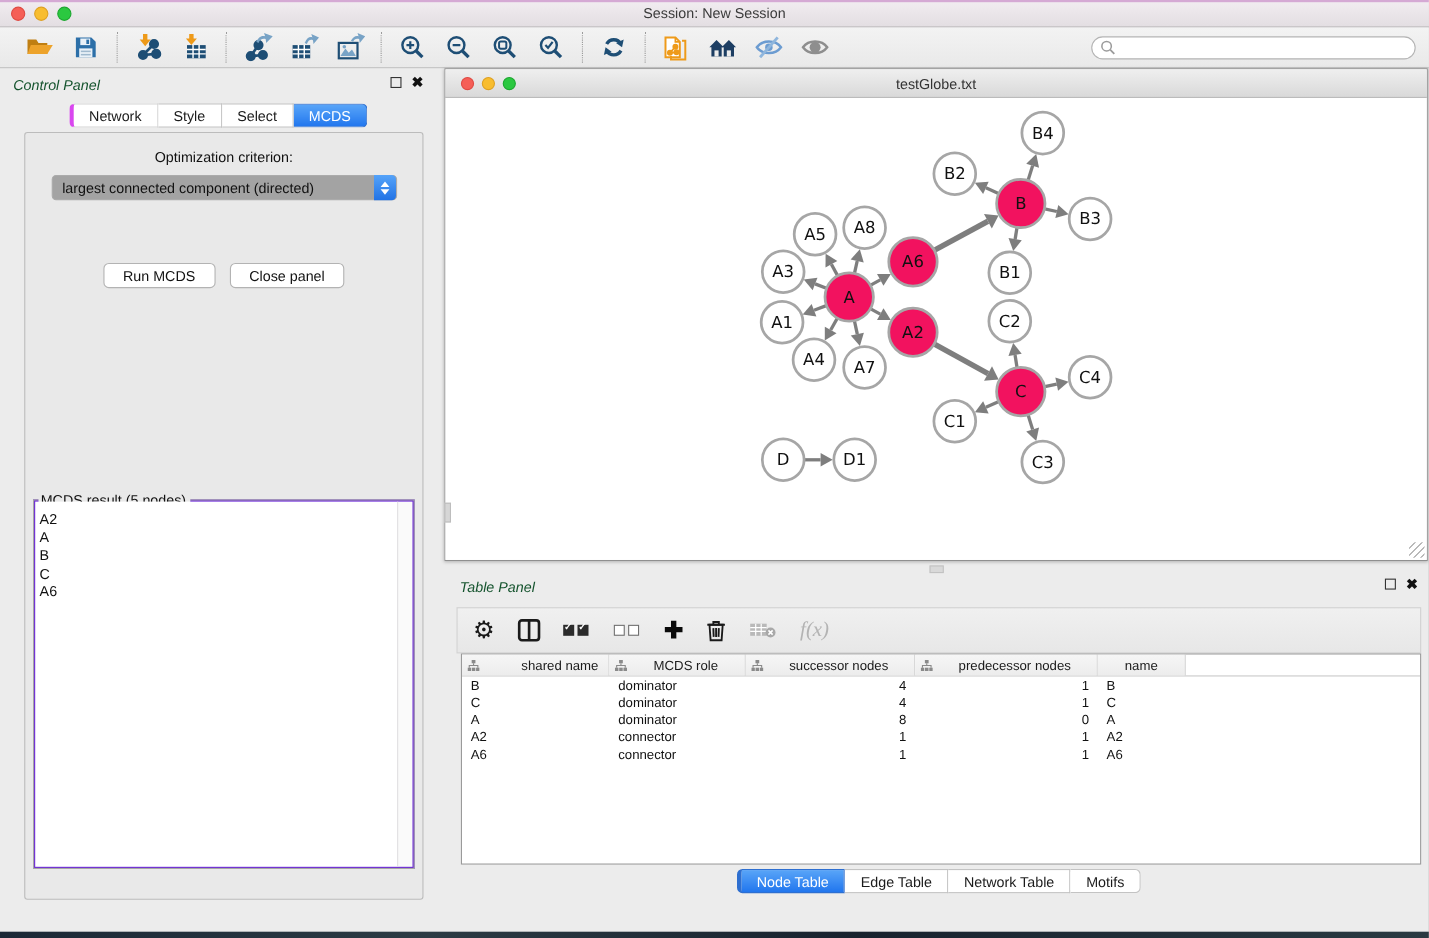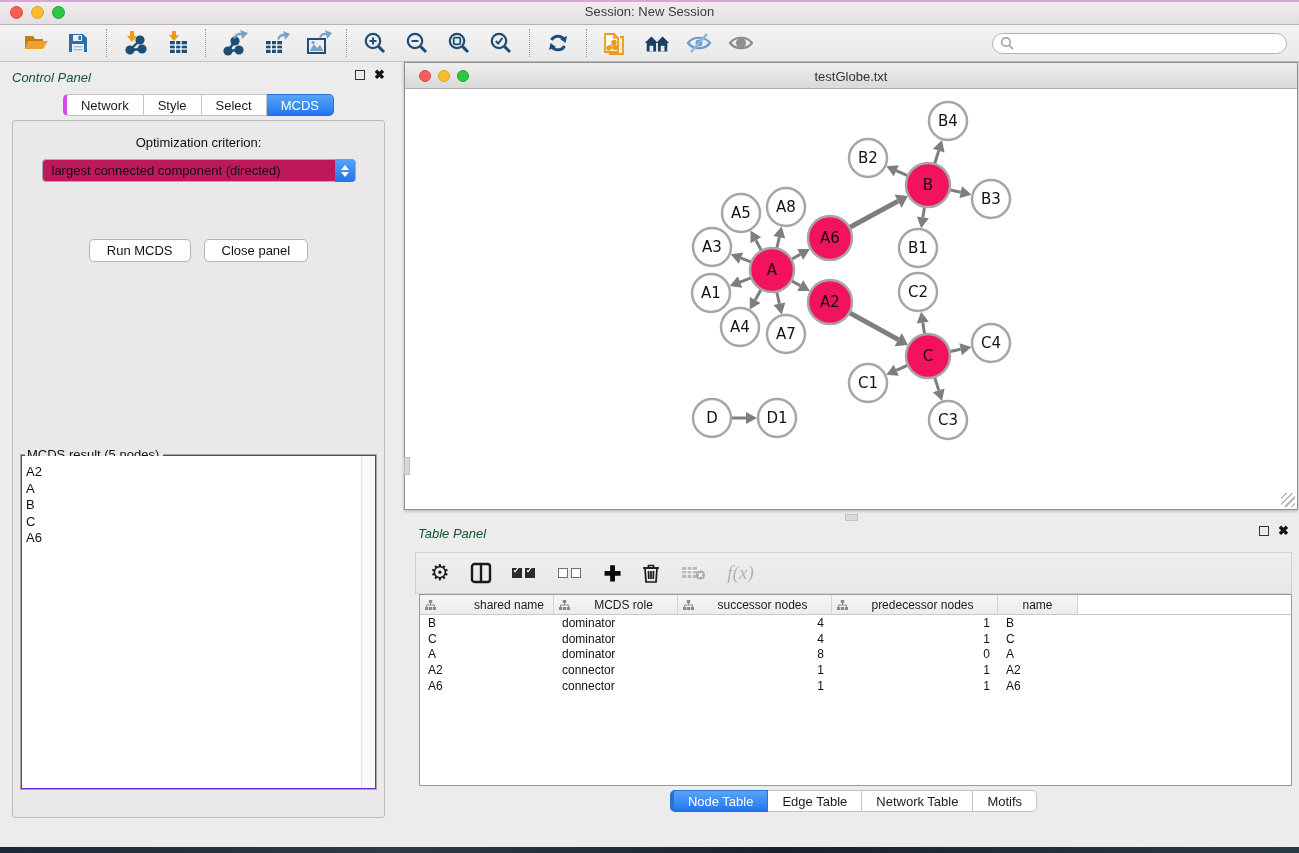--- a/index.html
+++ b/index.html
@@ -40,24 +40,24 @@
   .float-icon { width:10px; height:10px; border:1.5px solid #333; display:inline-block; }
   .close-icon { font-size:13px; font-weight:bold; color:#111; line-height:10px; }
 
   .seg-tabs { display:flex; justify-content:center; margin-top:4px; }
   .seg-tab { height:22px; padding:0 14px; background:#fff; border:1px solid #C3C3C3; border-left:none;
     font-size:13px; color:#1B1B1B; display:flex; align-items:center; cursor:default; }
   .seg-tab:first-child { border-left:4px solid #d946ef; border-radius:5px 0 0 5px; }
   .seg-tab:last-child { border-radius:0 5px 5px 0; }
   .seg-tab.active { background:linear-gradient(#59A5F8,#2176EE); border-color:#2E6FD0; color:#fff; }
 
-  #cp-body { position:absolute; left:12px; right:12px; top:58px; height:740px; height:698px;
+  #cp-body { position:absolute; left:22px; right:12px; top:58px; height:740px; height:698px;
     background:#E9E9E9; border:1px solid #BCBCBC; border-radius:3px; }
   #opt-label { margin-top:14px; text-align:center; font-size:13px; color:#111; }
-  #criterion { position:relative; margin:9px auto 0 auto; width:314px; height:23px; background:#be185d;
+  #criterion { position:relative; margin:9px auto 0 auto; width:314px; height:23px; background:#a3a3a3;
     border:1px solid #ABABAB; border-radius:4px; font-size:13px; color:#111;
     display:flex; align-items:center; padding-left:9px; }
   #criterion .stepper { position:absolute; right:0; top:-1px; width:20px; height:23px;
     background:linear-gradient(#55A3F9,#2273E5); border-radius:0 4px 4px 0;
     display:flex; flex-direction:column; align-items:center; justify-content:center; }
   .chev { width:0; height:0; border-left:4px solid transparent; border-right:4px solid transparent; }
   .chev.up { border-bottom:5px solid #fff; margin-bottom:2px; }
   .chev.down { border-top:5px solid #fff; }
   #cp-buttons { display:flex; justify-content:center; gap:13px; margin-top:11px; }
   .push-btn { height:23px; padding:0 17px; background:#fff; border:1px solid #B3B3B3; border-radius:5px;

